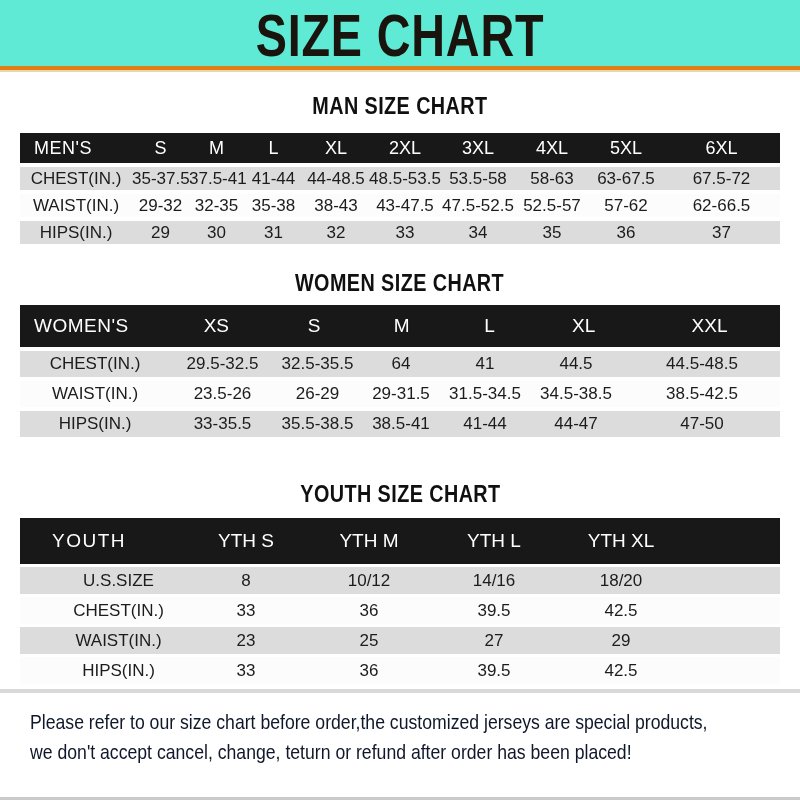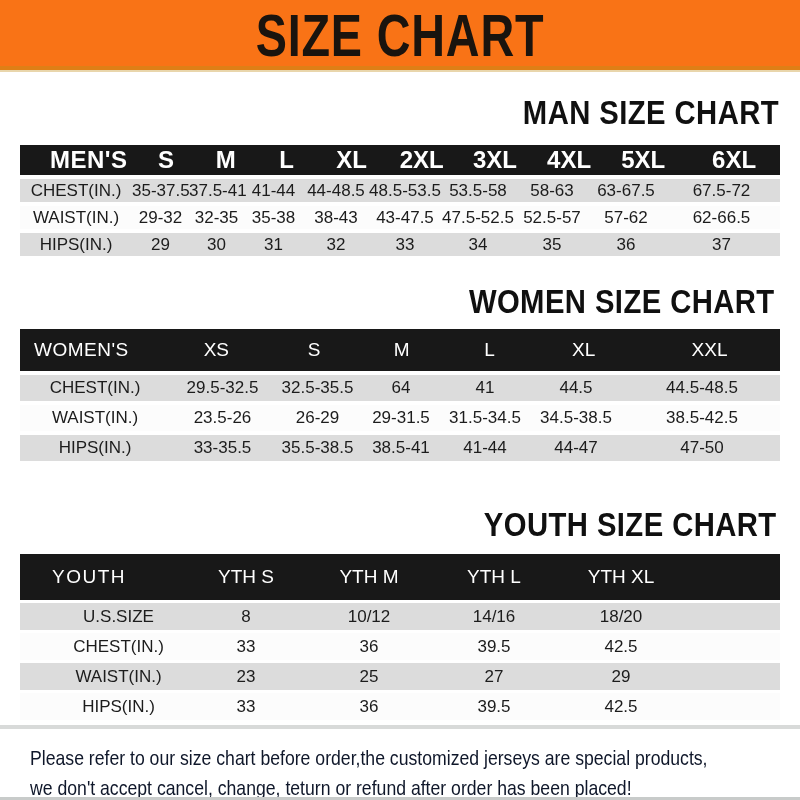--- a/index.html
+++ b/index.html
@@ -5,51 +5,51 @@
   html,body{margin:0;padding:0;}
   body{
     width:800px;height:800px;background:#ffffff;
     font-family:"Liberation Sans",sans-serif;
     -webkit-font-smoothing:antialiased;
   }
   .page{position:relative;width:800px;height:800px;overflow:hidden;background:#fff;}
 
   
   .banner{
-    height:70px;background:#f97316;
+    height:70px;background:#5eead4;
     display:flex;align-items:center;justify-content:center;
     border-bottom:2px solid #E9D6AC;
     box-shadow:inset 0 -4px 0 #DF7F16;
   }
   .banner h1{
     margin:0;font-size:57px;font-weight:800;color:#1A140E;
     transform:scale(0.82,1.04);letter-spacing:1px;white-space:nowrap;
   }
 
   
-  .section-heading{margin:0;text-align:right;font-size:34px;font-weight:800;color:#101010;}
+  .section-heading{margin:8px;text-align:center;font-size:23px;font-weight:800;color:#101010;}
   .section-heading>span{display:inline-block;transform:scaleX(0.86);white-space:nowrap;letter-spacing:.5px;}
   .heading-men{margin-top:21px;}
   .heading-women{margin-top:26px;}
   .heading-youth{margin-top:44px;}
 
   
   .tbl{margin-left:20px;margin-right:20px;}
   .tbl .row{display:flex;align-items:center;}
   .c{box-sizing:border-box;text-align:center;font-size:17px;color:#1C1C1C;white-space:nowrap;}
   .tbl-bar{background:#181818;color:#ffffff;}
   .tbl-bar .c{color:#ffffff;}
   .bar-title{text-align:left !important;padding-left:14px;font-weight:800;letter-spacing:.5px;}
   .stripe{background:#DCDCDC;}
   .plain{background:#FCFCFC;}
 
   .men{margin-top:13px;}
   .men .tbl-bar{height:30px;}
   .men .tbl-bar .bar-title{font-size:23px;}
-  .men .tbl-bar .c{font-size:24px;font-weight:700;margin-left:16px;}
+  .men .tbl-bar .c{font-size:18px;font-weight:400;}
   .men .data-row{height:23px;margin-top:4px;}
   .m0{width:112px;} .m1{width:57px;} .m2{width:55px;} .m3{width:59px;} .m4{width:66px;}
   .m5{width:72px;} .m6{width:74px;} .m7{width:74px;} .m8{width:74px;} .m9{width:117px;}
 
   .women{margin-top:8px;}
   .women .tbl-bar{height:42px;gap:12px;}
   .women .tbl-bar .bar-title{font-size:24px;}
   .women .tbl-bar .c{font-size:19px;font-weight:500;}
   .women .data-row{height:26px;margin-top:4px;}
   .w0{width:150px;} .w1{width:105px;} .w2{width:85px;} .w3{width:82px;}

